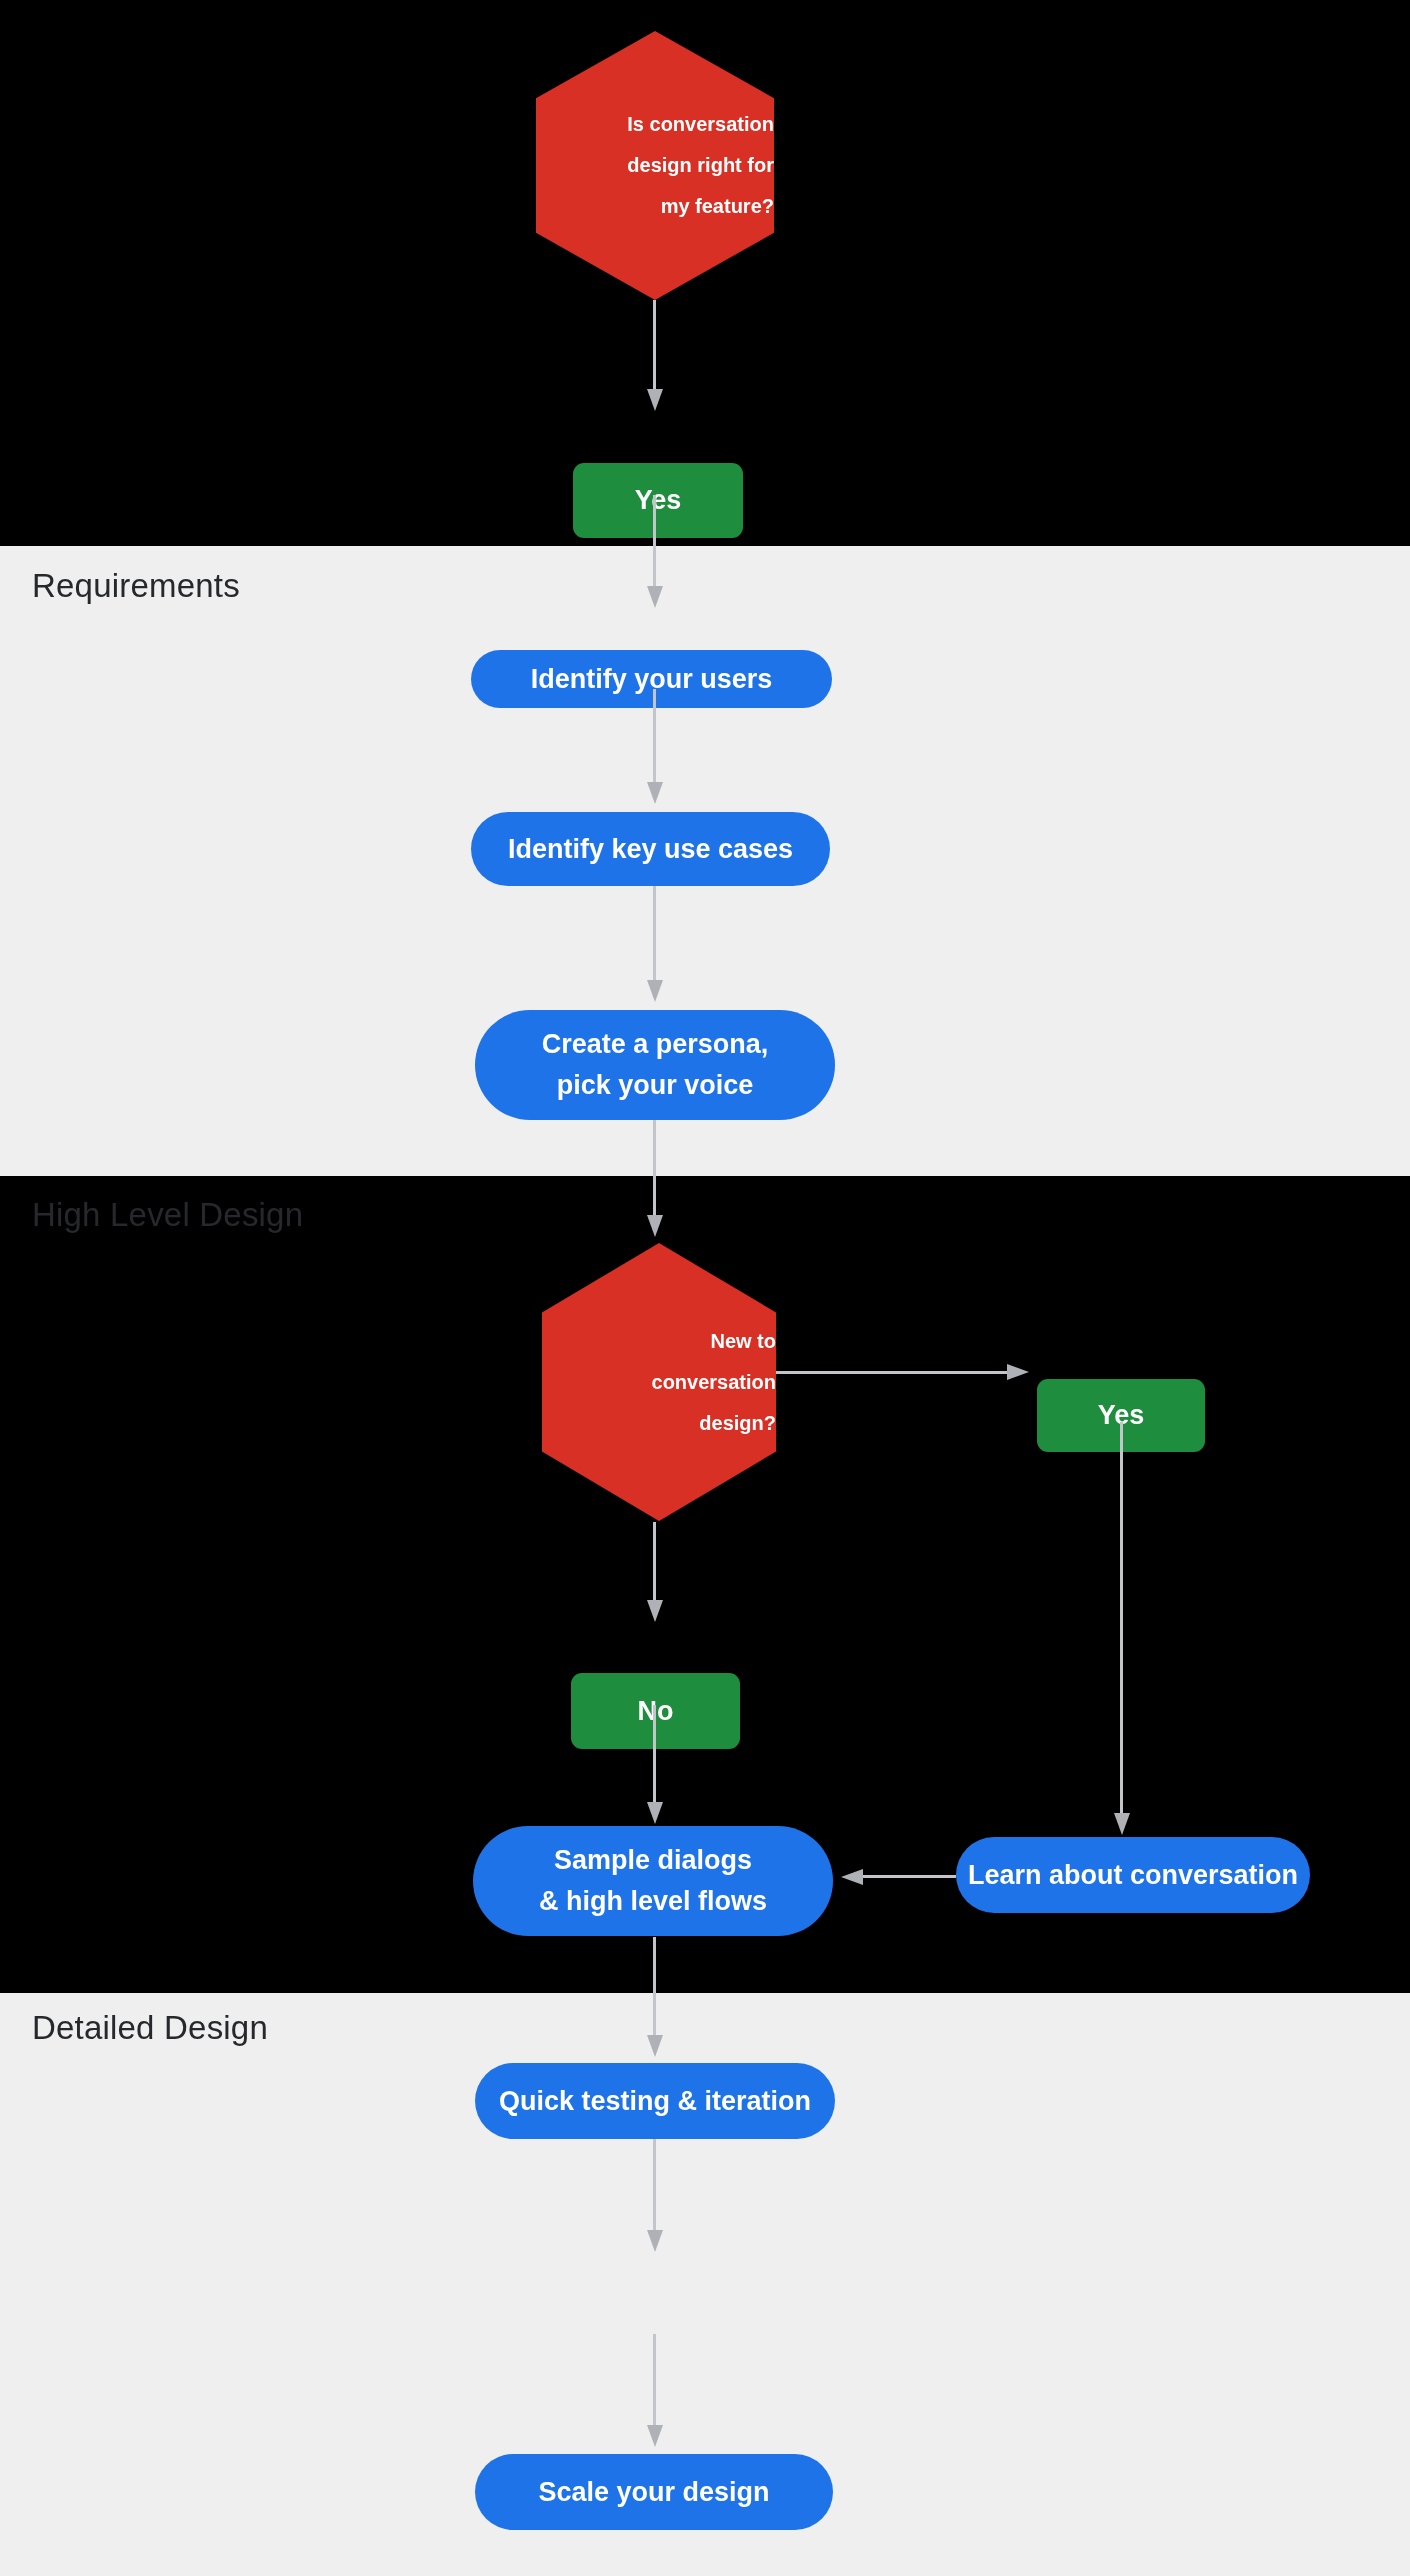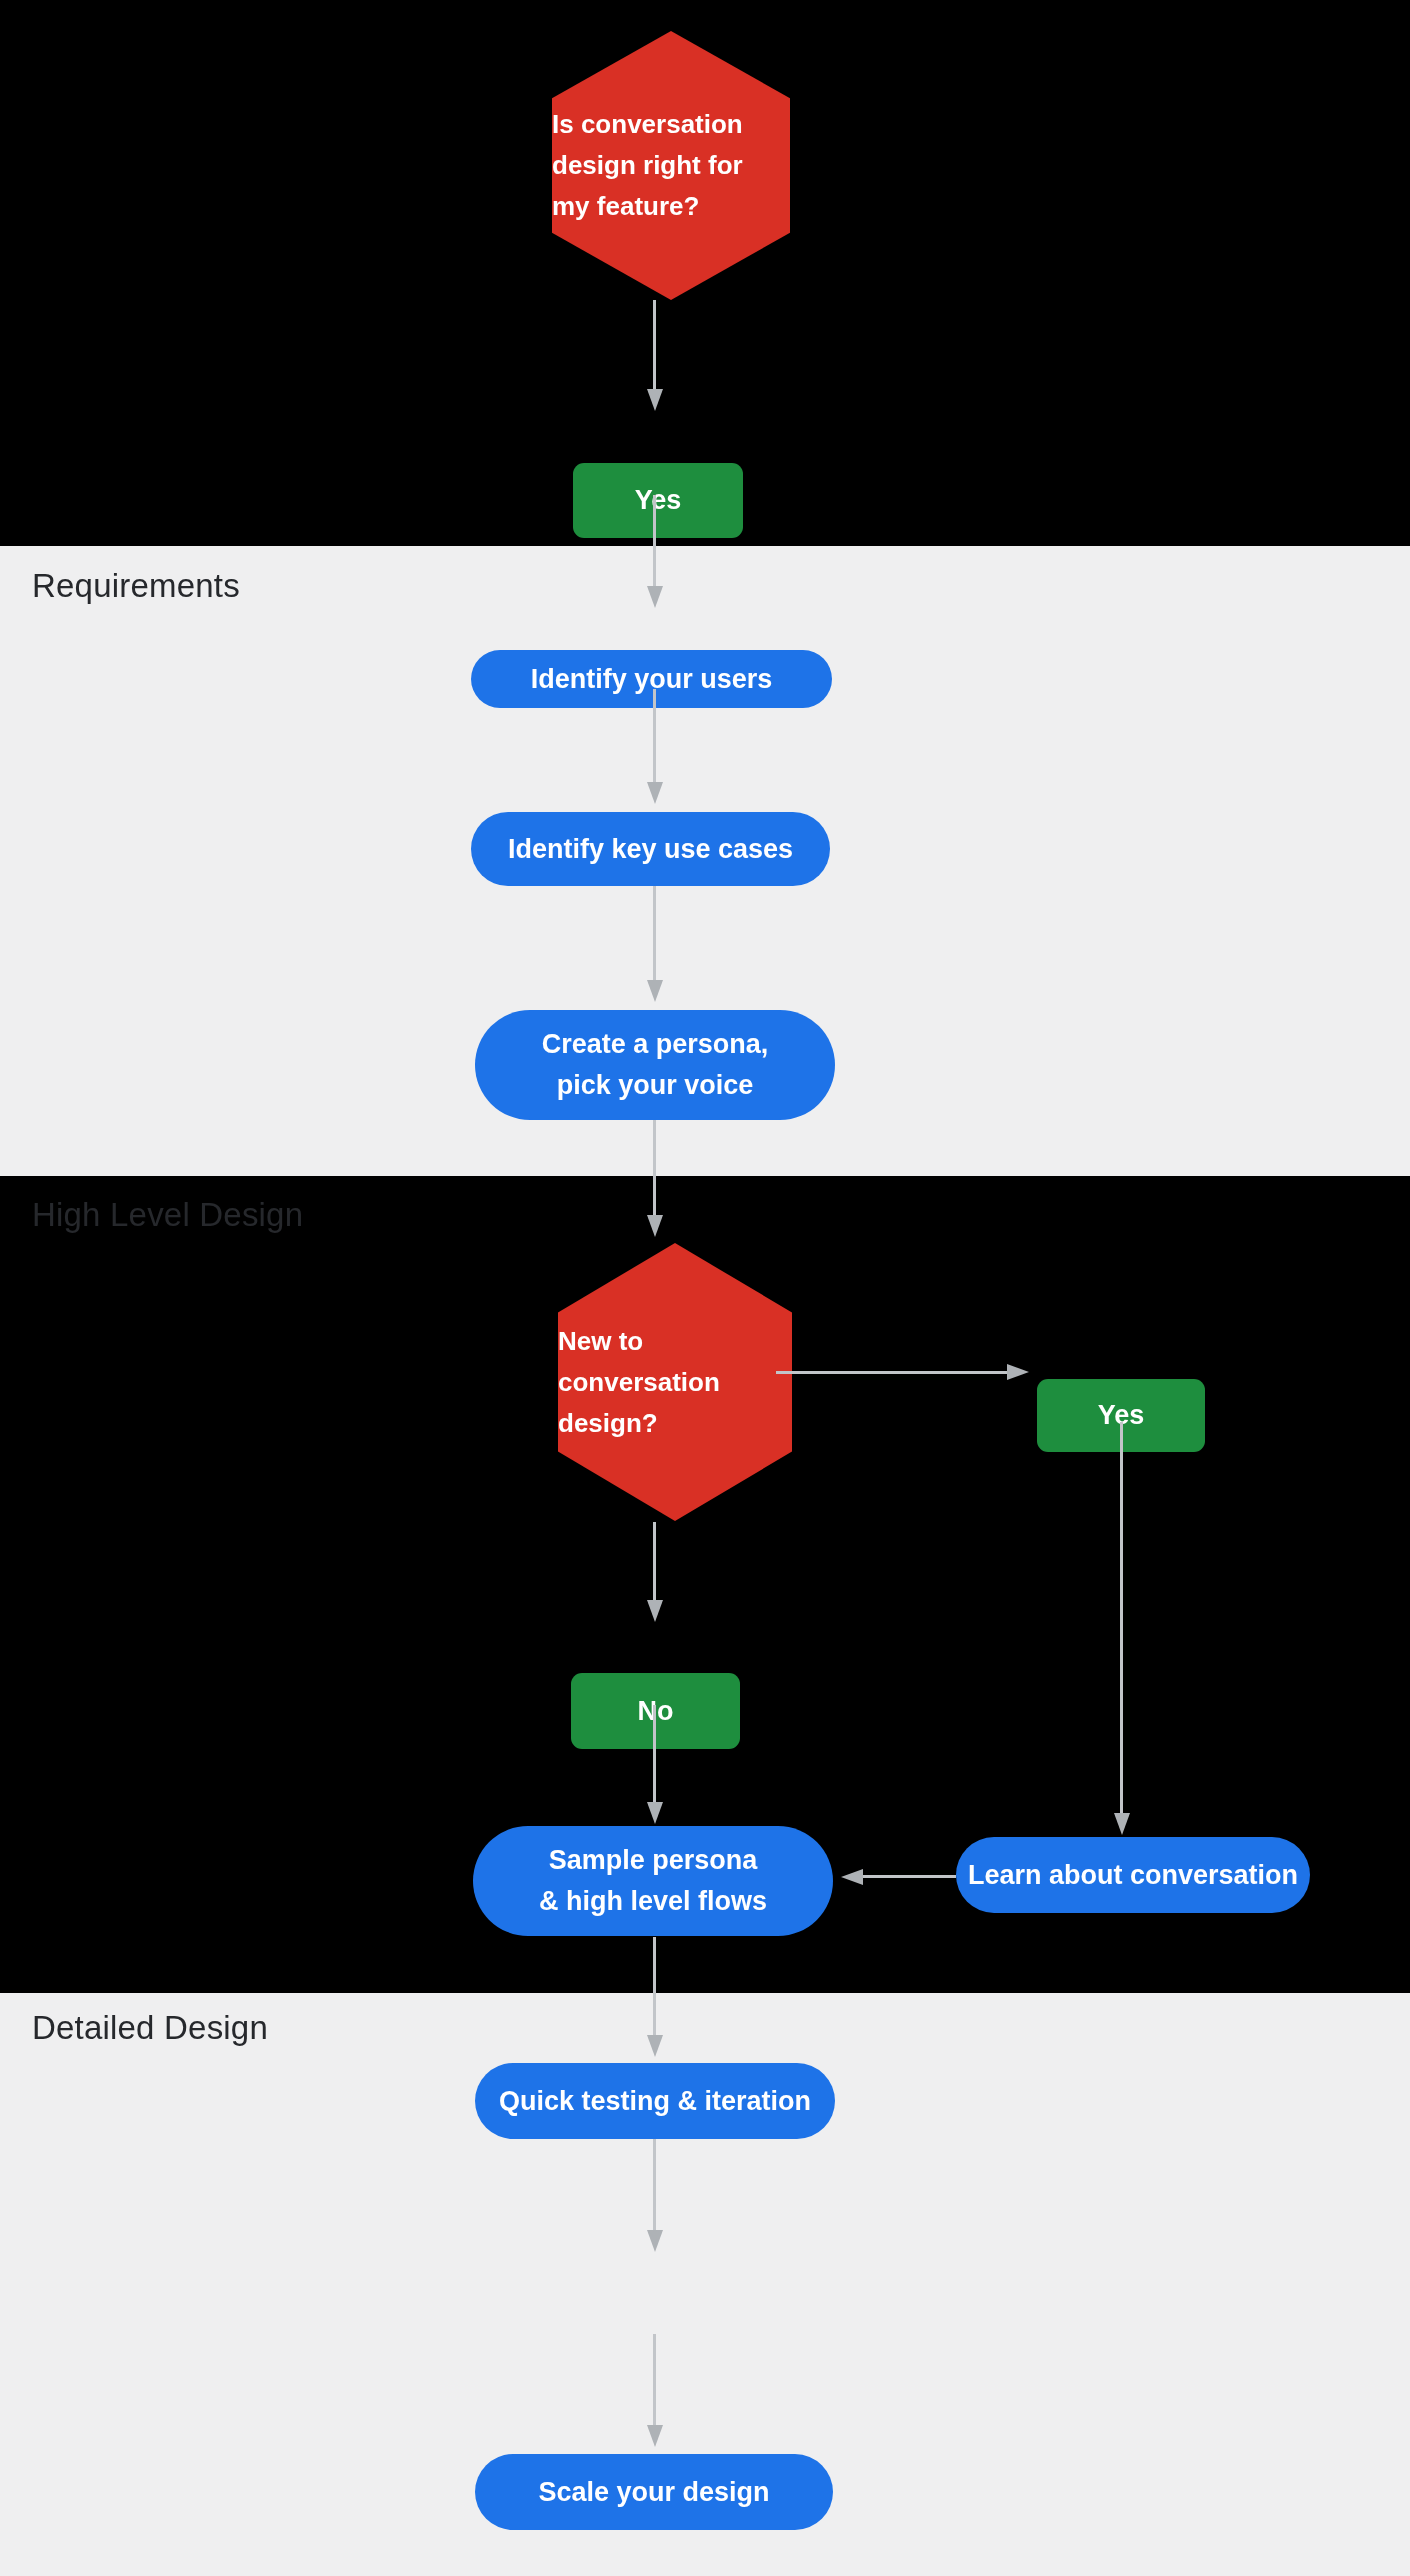--- a/index.html
+++ b/index.html
@@ -29,24 +29,23 @@
     position:absolute;left:32px;
     font-size:33px;line-height:39px;font-weight:400;
     color:var(--section-label);
     letter-spacing:0.2px;
     white-space:nowrap;
   }
   .hex{
     position:absolute;
     background:var(--node-red);
     clip-path:polygon(50% 0,100% 25%,100% 75%,50% 100%,0 75%,0 25%);
-    display:flex;flex-direction:column;align-items:flex-start;justify-content:center;
-    color:var(--node-text);font-size:26px;line-height:41px;font-weight:700;
+    display:flex;flex-direction:column;align-items:flex-end;justify-content:center;
+    color:var(--node-text);font-size:20px;line-height:41px;font-weight:700;
     text-align:center;
-    margin-left:16px;
   }
   .btn{
     position:absolute;
     background:var(--node-green);
     border-radius:11px;
     display:flex;align-items:center;justify-content:center;
     color:var(--node-text);font-size:27px;font-weight:700;margin-top:44px;
   }
   .pill{
     position:absolute;
@@ -136,21 +135,21 @@
   <div class="ahead down" style="left:647px;top:1600px"></div>
 
   <div class="btn" style="left:571px;top:1629px;width:169px;height:76px">
     <span>No</span>
   </div>
 
   <div class="aline v" style="left:653px;top:1705px;height:97px"></div>
   <div class="ahead down" style="left:647px;top:1802px"></div>
 
   <div class="pill" style="left:473px;top:1826px;width:360px;height:110px">
-    <span>Sample persona</span>
+    <span>Sample dialogs</span>
     <span>&amp; high level flows</span>
   </div>
 
   <div class="pill" style="left:956px;top:1837px;width:354px;height:76px">
     <span>Learn about conversation</span>
   </div>
 
   <div class="aline h" style="left:863px;top:1875px;width:93px"></div>
   <div class="ahead left" style="left:841px;top:1869px"></div>
 

